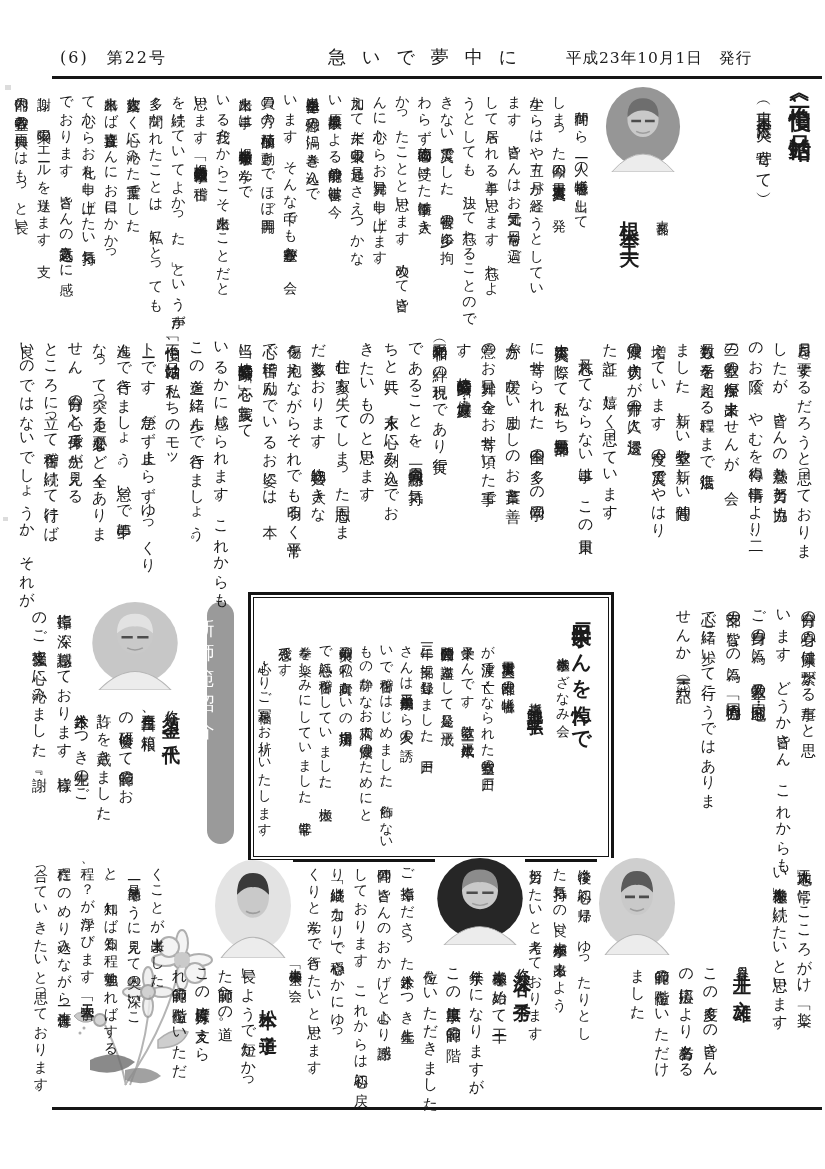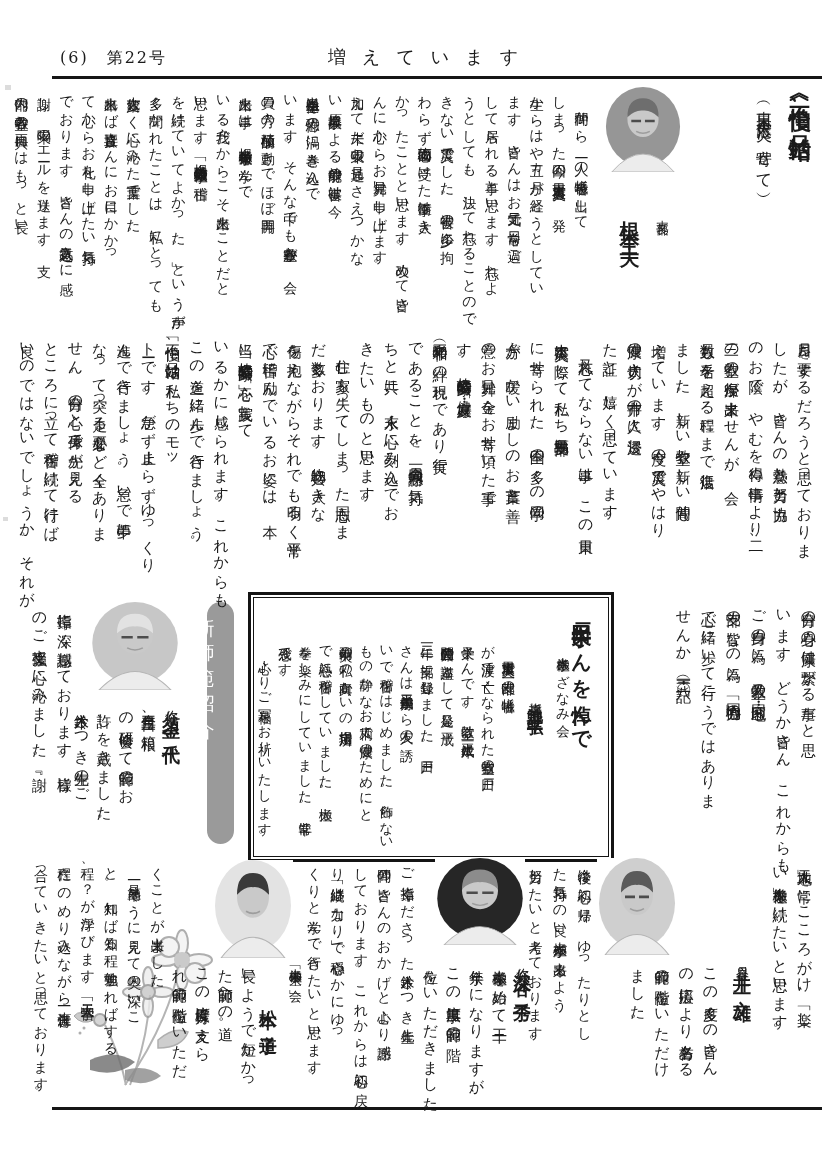--- a/index.html
+++ b/index.html
@@ -26,21 +26,22 @@
   .photo{position:absolute;overflow:hidden;background:#fff;}
   .photo svg{display:block;}
   .artifact{position:absolute;background:#9a9a9a;opacity:.35;}
 </style>
 </head>
 <body>
 
 <div id="page">
 
   <div class="htext" style="left:60px;top:48px;font-size:16px;letter-spacing:2px;">(6)　第22号</div>
-  <div class="htext" style="left:328px;top:45px;font-size:18px;letter-spacing:16px;">増えています</div>
+  <div class="htext" style="left:328px;top:45px;font-size:18px;letter-spacing:16px;">急いで夢中に</div>
+  <div class="htext" style="left:566px;top:48px;font-size:15.5px;letter-spacing:1px;">平成23年10月1日　発行</div>
   <div class="hrule" style="left:52px;top:76px;width:770px;height:3px;"></div>
 
   <div class="vcol lead-title" style="left:790px;top:86px;">《不怕慢、只怕站》</div>
   <div class="vcol lead-subtitle" style="left:756px;top:95px;">（東日本大震災に寄せて）</div>
   <div class="vcol small-label" style="left:656px;top:210px;">支部長</div>
   <div class="vcol author-name" style="left:620px;top:205px;">根本三夫</div>
 
   <div class="obit-box">
       <div class="inner"></div>
     </div>

